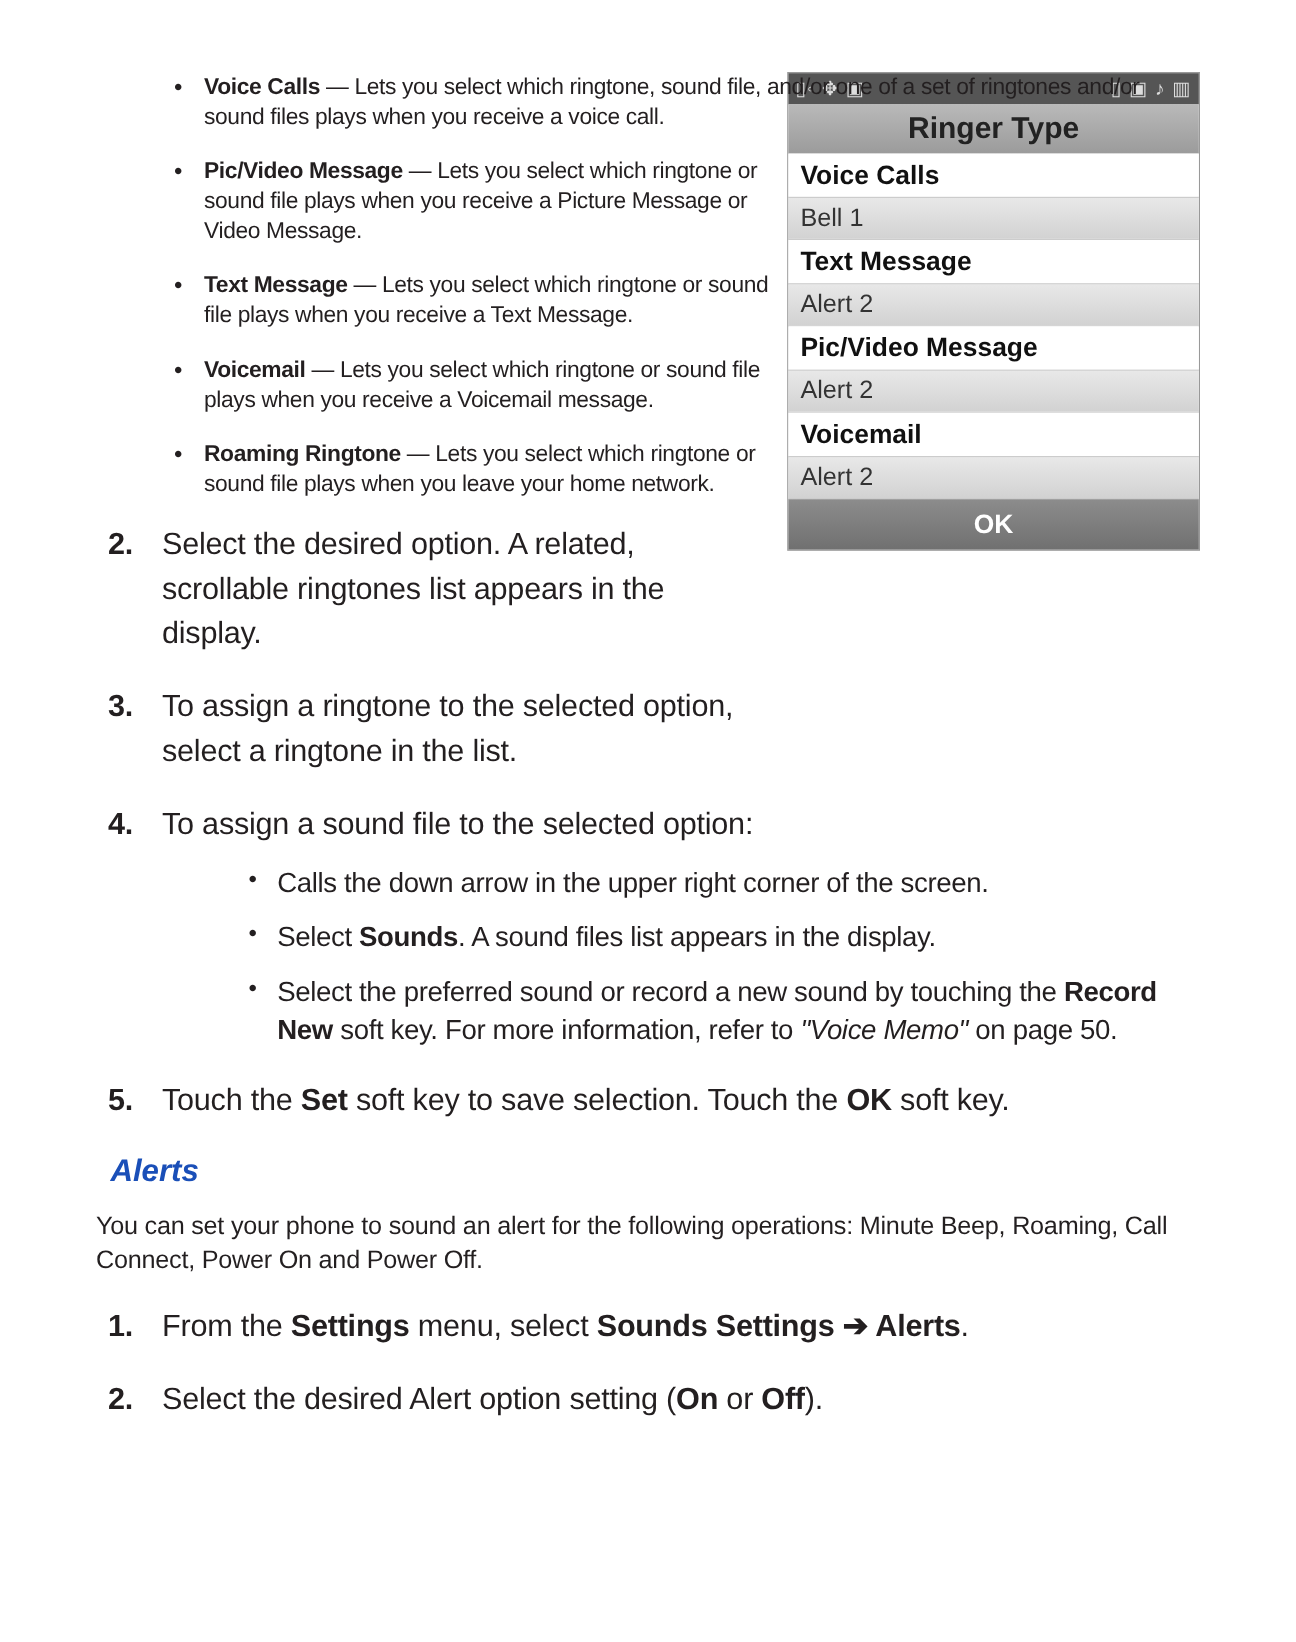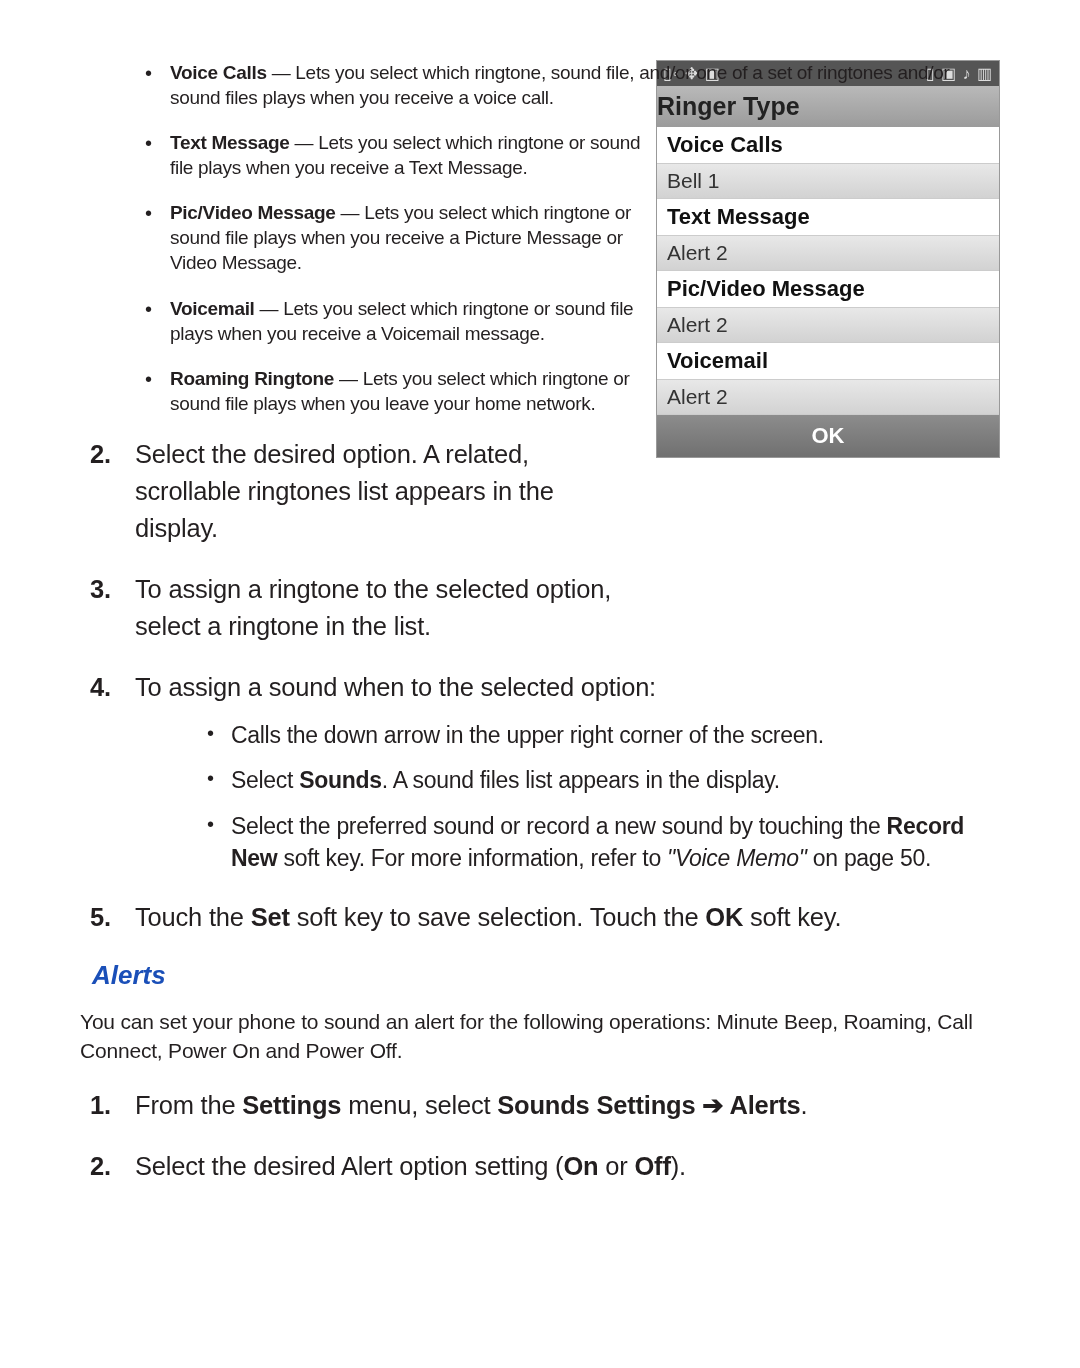--- a/index.html
+++ b/index.html
@@ -8,21 +8,21 @@
   .bullets>li{position:relative;padding-left:90px;font-size:19px;line-height:1.32;margin-bottom:20px;font-stretch:condensed;letter-spacing:-0.3px}
   .bullets>li:before{content:"•";position:absolute;left:65px;top:0;font-size:20px}
   .ol{margin:0;padding:0;list-style:none;counter-reset:step 1}
   .ol>li{position:relative;padding-left:55px;font-size:25.5px;line-height:1.45;margin-bottom:24px;font-stretch:condensed;letter-spacing:-0.2px}
   .ol>li .num{position:absolute;left:10px;top:0;font-weight:bold;font-stretch:semi-condensed}
   .leftcol{max-width:490px}
   .col-wrap{position:relative}
   .phone{position:absolute;right:0;top:0;width:342px;border:1px solid #999}
   .ph-status{background:#555;color:#ddd;font-size:16px;padding:3px 6px;display:flex;justify-content:space-between;font-family:"Arial Narrow",Arial,sans-serif}
   .ph-status span{letter-spacing:1px}
-  .ph-title{background:linear-gradient(#b9b9b9,#9b9b9b);color:#222;font-weight:bold;font-size:25px;text-align:left;padding:6px 0;font-family:"Segoe UI",Arial,sans-serif}
+  .ph-title{background:linear-gradient(#b9b9b9,#9b9b9b);color:#222;font-weight:bold;font-size:25px;text-align:center;padding:6px 0;font-family:"Segoe UI",Arial,sans-serif}
   .ph-label{background:#fff;font-weight:bold;font-size:22px;padding:5px 10px;color:#111}
   .ph-value{background:linear-gradient(#e8e8e8,#d2d2d2);font-size:21px;padding:5px 10px;color:#333;border-top:1px solid #ccc;border-bottom:1px solid #ccc}
   .ph-ok{background:linear-gradient(#8c8c8c,#707070);color:#fff;font-weight:bold;font-size:22px;text-align:center;padding:8px 0}
   .section-h{color:#1a4fb8;font-weight:bold;font-style:italic;font-size:26px;margin:10px 0 16px 12px;font-stretch:condensed}
   .intro{font-size:21px;line-height:1.4;margin:0 0 22px 0;font-stretch:condensed;letter-spacing:-0.2px}
   b{font-weight:bold}
   .em{font-style:italic}
   .sub-bullets{margin:14px 0 0 0;padding:0;list-style:none}
   .sub-bullets>li{position:relative;padding-left:96px;font-size:23px;line-height:1.38;margin-bottom:14px;font-stretch:condensed;letter-spacing:-0.3px}
   .sub-bullets>li:before{content:"•";position:absolute;left:72px;top:0;font-size:20px}
@@ -57,37 +57,37 @@
         <div class="ph-value">Alert 2</div>
       </div>
       <div class="ph-ok">OK</div>
     </div>
 
     <ul class="bullets">
       <li>
         <b>Voice Calls</b><span> — Lets you select which ringtone, sound file, and/or one of a set of ringtones and/or sound files plays when you receive a voice call.</span>
       </li>
       <li class="leftcol">
-        <b>Text Message</b><span> — Lets you select which ringtone or sound file plays when you receive a Text Message.</span>
+        <b>Pic/Video Message</b><span> — Lets you select which ringtone or sound file plays when you receive a Picture Message or Video Message.</span>
       </li>
       <li class="leftcol">
-        <b>Pic/Video Message</b><span> — Lets you select which ringtone or sound file plays when you receive a Picture Message or Video Message.</span>
+        <b>Text Message</b><span> — Lets you select which ringtone or sound file plays when you receive a Text Message.</span>
       </li>
       <li class="leftcol">
         <b>Voicemail</b><span> — Lets you select which ringtone or sound file plays when you receive a Voicemail message.</span>
       </li>
       <li class="leftcol">
         <b>Roaming Ringtone</b><span> — Lets you select which ringtone or sound file plays when you leave your home network.</span>
       </li>
     </ul>
 
     <ol class="ol">
       <li class="leftcol"><span class="num">2.</span><span>Select the desired option. A related, scrollable ringtones list appears in the display.</span></li>
       <li class="leftcol"><span class="num">3.</span><span>To assign a ringtone to the selected option, select a ringtone in the list.</span></li>
-      <li><span class="num">4.</span><span>To assign a sound when to the selected option:</span>
+      <li><span class="num">4.</span><span>To assign a sound file to the selected option:</span>
         <ul class="sub-bullets">
           <li>Calls the down arrow in the upper right corner of the screen.</li>
           <li>Select <b>Sounds</b>. A sound files list appears in the display.</li>
           <li>Select the preferred sound or record a new sound by touching the <b>Record New</b> soft key. For more information, refer to <span class="em">"Voice Memo"</span>  on page 50.</li>
         </ul>
       </li>
       <li><span class="num">5.</span><span>Touch the <b>Set</b> soft key to save selection. Touch the <b>OK</b> soft key.</span></li>
     </ol>
   </div>
 

